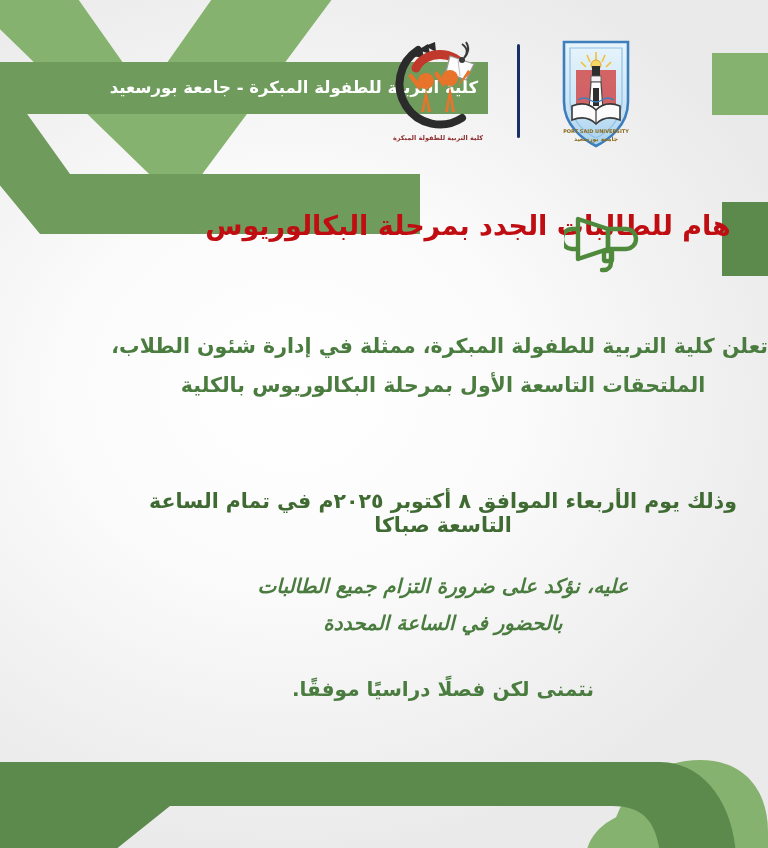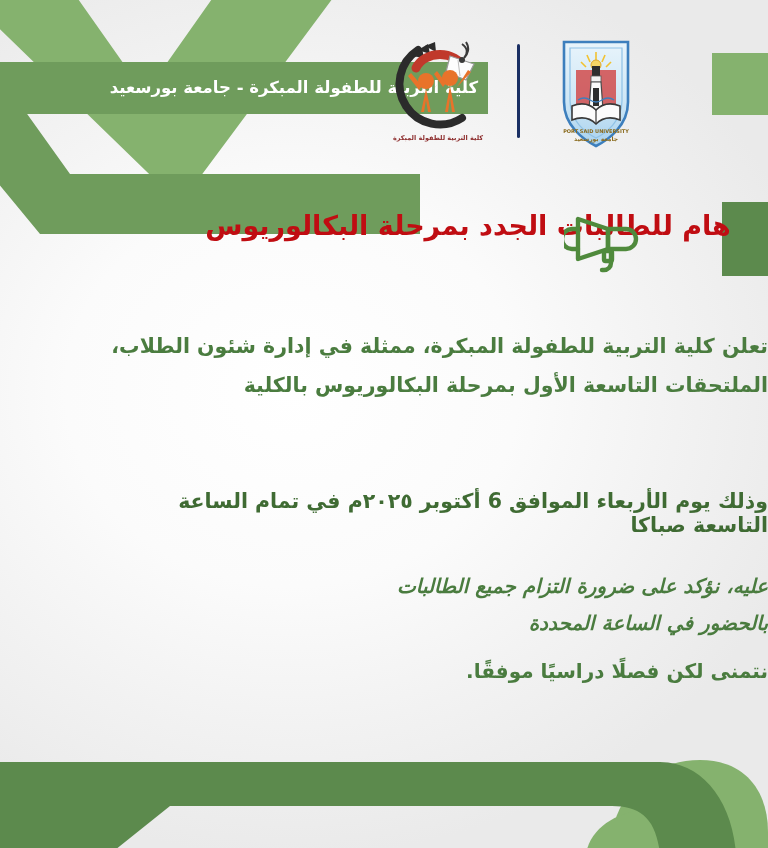--- a/index.html
+++ b/index.html
@@ -124,21 +124,21 @@
     position: absolute;
     right: 128px;
     top: 203px;
     width: 76px;
     height: 72px;
   }
 
   .body-block {
     position: absolute;
     width: 650px;
-    text-align: right;
+    text-align: center;
     color: #4a7c3f;
   }
   .body-line {
     display: block;
     white-space: nowrap;
   }
 
   #para-intro {
     top: 327px;
     font-size: 20.5px;
@@ -153,21 +153,21 @@
     letter-spacing: -0.1px;
   }
   #para-confirm {
     top: 568px;
     font-size: 20px;
     font-weight: bold;
     line-height: 37px;
     font-style: italic;
   }
   #line-wishes {
-    top: 659px;
+    top: 677px;
     font-size: 20px;
     font-weight: bold;
   }
 </style>
 </head>
 <body>
 
 <div id="poster">
 
   <svg id="deco-top-left" class="deco" viewBox="0 0 540 330" xmlns="http://www.w3.org/2000/svg">
@@ -268,21 +268,21 @@
       <path d="M 47 48 L 47 60 A 7 7 0 0 1 40 67 L 38 67"></path>
       <rect x="40" y="48" width="8" height="10" rx="1.5"></rect>
     </svg>
   </div>
 
   <div id="para-intro" class="body-block">
     <span class="body-line">تعلن كلية التربية للطفولة المبكرة، ممثلة في إدارة شئون الطلاب،</span>
     <span class="body-line">الملتحقات التاسعة الأول بمرحلة البكالوريوس بالكلية</span>
   </div>
 
-  <div id="line-date" class="body-block">وذلك يوم الأربعاء الموافق 6 أكتوبر ٢٠٢٥م في تمام الساعة التاسعة صباكا</div>
+  <div id="line-date" class="body-block">وذلك يوم الأربعاء الموافق ٨ أكتوبر ٢٠٢٥م في تمام الساعة التاسعة صباكا</div>
 
   <div id="para-confirm" class="body-block">
     <span class="body-line">عليه، نؤكد على ضرورة التزام جميع الطالبات</span>
     <span class="body-line">بالحضور في الساعة المحددة</span>
   </div>
 
   <div id="line-wishes" class="body-block">نتمنى لكن فصلًا دراسيًا موفقًا.</div>
 
   <svg id="deco-bottom" class="deco" viewBox="0 0 768 132" xmlns="http://www.w3.org/2000/svg">
     <path d="M 610 132 C 610 74 650 38 700 38 C 746 38 768 70 768 110 L 768 132 Z" fill="#85b26e"></path>

